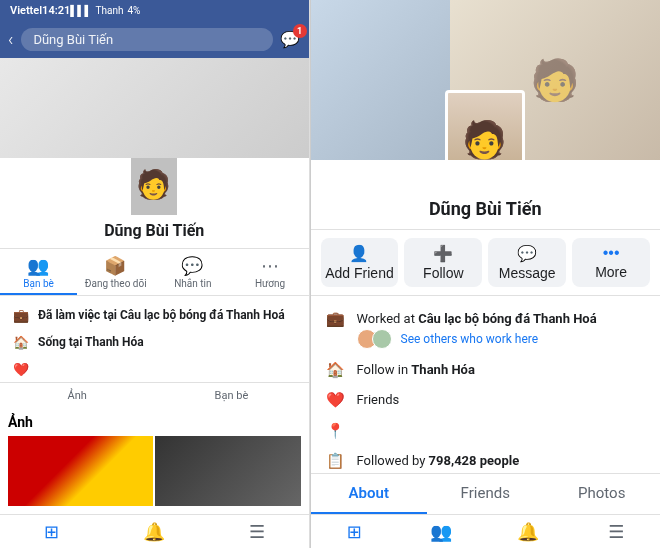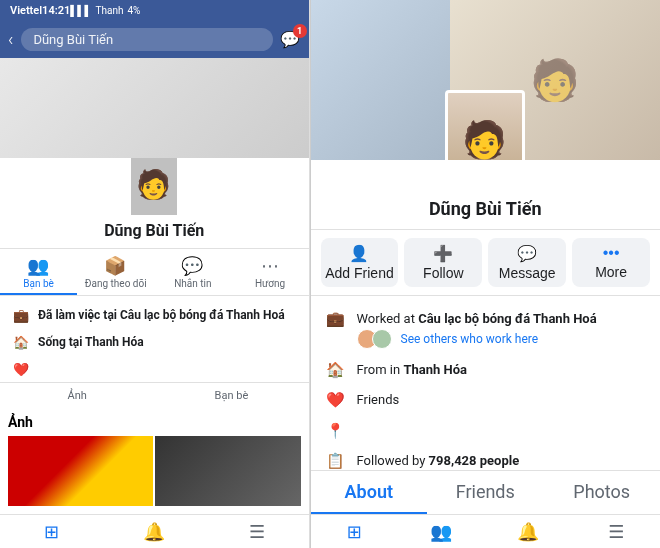--- a/index.html
+++ b/index.html
@@ -358,21 +358,21 @@
 
     .bottom-tabs-right {
       display: flex;
       border-top: 1px solid #e0e0e0;
       background: #fff;
     }
     .bottom-tab-right-item {
       flex: 1;
       padding: 10px 0;
       text-align: center;
-      font-size: 18px;
+      font-size: 15px;
       color: #606770;
       cursor: pointer;
       border-bottom: 2px solid transparent;
     }
     .bottom-tab-right-item.active {
       color: #1877f2;
       border-bottom: 2px solid #1877f2;
       font-weight: 600;
     }
 
@@ -555,21 +555,21 @@
             <div class="avatar-tiny"></div>
           </div>
           <span class="see-others-text">See others who work here</span>
         </div>
       </div>
     </div>
 
     <div class="right-info-item">
       <span class="right-info-icon">🏠</span>
       <div class="right-info-text">
-        <span>From in </span><strong>Thanh Hóa</strong>
+        <span>Follow in </span><strong>Thanh Hóa</strong>
       </div>
     </div>
 
     <div class="right-info-item">
       <span class="right-info-icon">❤️</span>
       <div class="right-info-text">Friends</div>
     </div>
 
     <div class="right-info-item">
       <span class="right-info-icon">📍</span>

